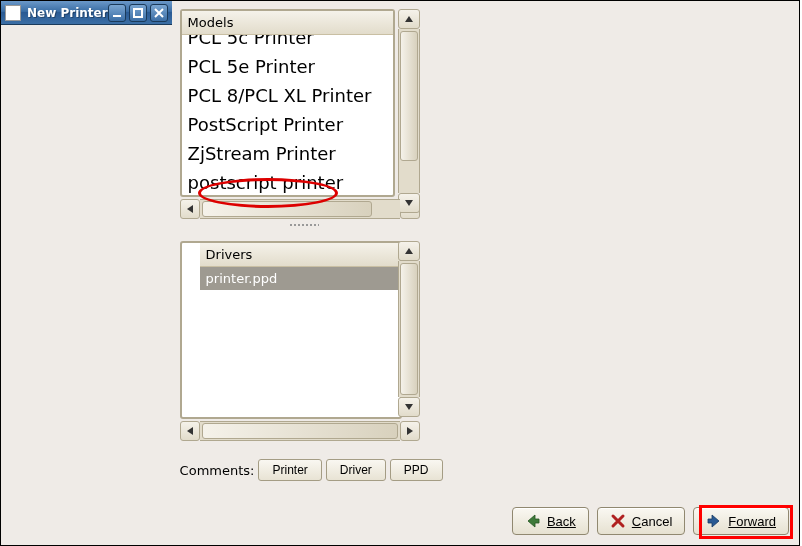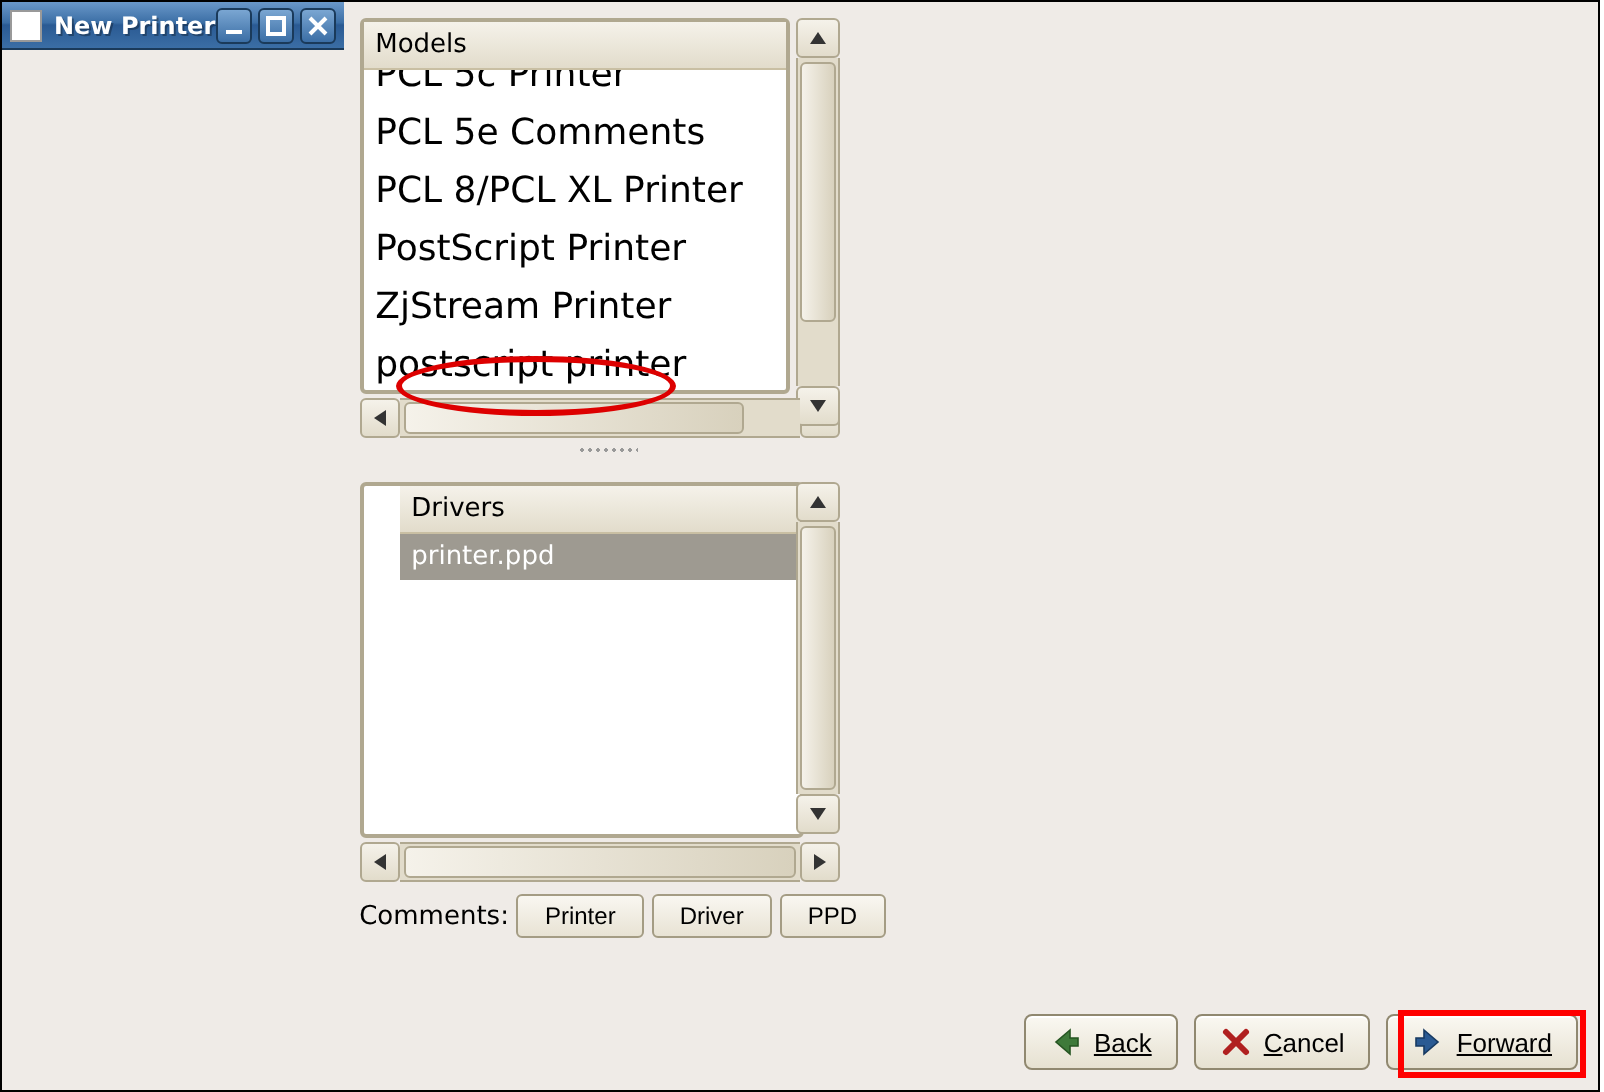--- a/index.html
+++ b/index.html
@@ -88,21 +88,21 @@
   .grip { height: 8px; display:flex; align-items:center; justify-content:center; margin: 2px 0 2px 0; }
   .grip-dots { width: 30px; height: 4px; background-image: radial-gradient(#999 1px, transparent 1px); background-size: 4px 4px; }
 
   .drivers-panel { width: 222px; margin-top: 12px; padding-left: 18px; }
   .drivers-list { height: 150px; font-size: 13px; }
   .drivers-list .row { padding: 4px 6px; }
   .drivers-list .row.selected { background: #9e9a91; color: #fff; }
 
   .comments-row {
     display: flex; align-items: center; gap: 4px;
-    margin-top: 6px; font-size: 13px;
+    margin-top: 18px; font-size: 13px;
   }
   .mini-btn {
     background: linear-gradient(to bottom, #f9f7f1, #e8e3d4);
     border: 1px solid #a49c84; border-radius: 3px;
     padding: 3px 13px; font-size: 12px;
   }
 
   .footer-buttons {
     position: absolute; right: 10px; bottom: 10px;
     display: flex; gap: 8px; justify-content: flex-end;
@@ -157,21 +157,21 @@
   </div>
 
   <div class="content">
     <div class="left-col">
 
       <div style="position:relative; width:240px;">
         <div class="panel models-panel">
           <div class="panel-header">Models</div>
           <div class="models-list" id="models-list">
               <div class="row halfcut">PCL 5c Printer</div>
-              <div class="row">PCL 5e Comments</div>
+              <div class="row">PCL 5e Printer</div>
               <div class="row">PCL 8/PCL XL Printer</div>
               <div class="row">PostScript Printer</div>
               <div class="row">ZjStream Printer</div>
               <div class="row">postscript printer</div>
             </div>
         </div>
         <div class="v-scroll" style="right:0; top:0; height:204px;">
           <div class="sb-btn">
               <div class="arrow up"></div>
             </div>

